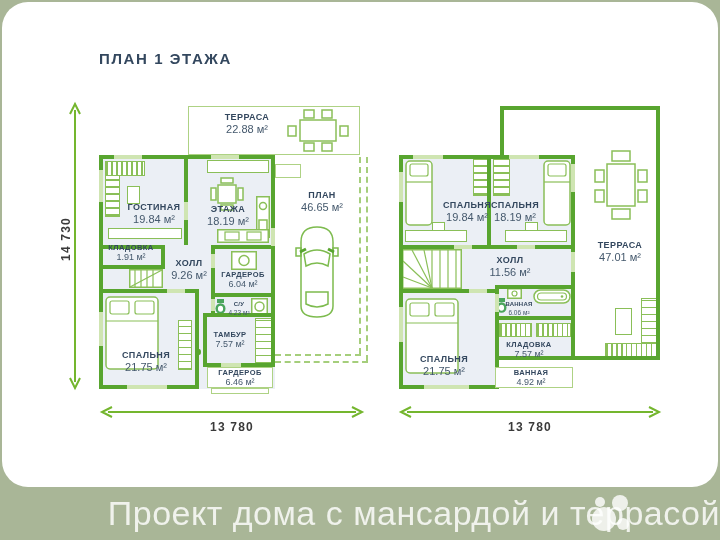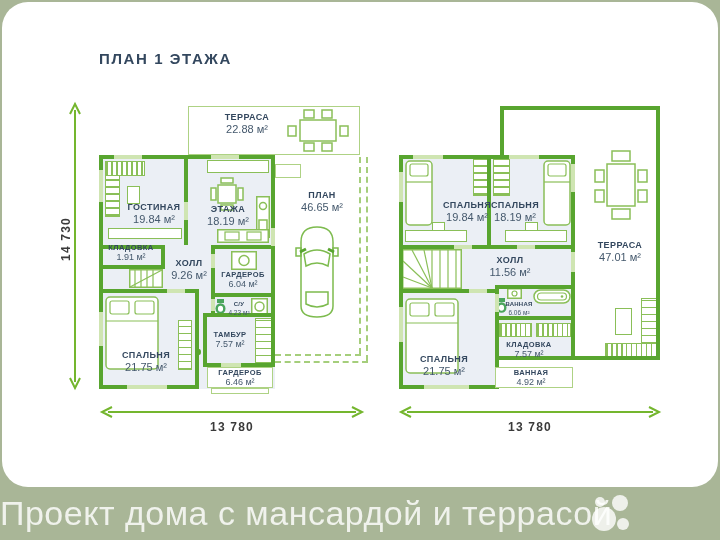--- a/index.html
+++ b/index.html
@@ -21,21 +21,21 @@
   .dash-v{position:absolute;width:0;border-left:2px dashed #a5ce7b}
   .dash-h{position:absolute;height:0;border-top:2px dashed #a5ce7b}
   .rl{position:absolute;text-align:center;color:#33475e;line-height:1.25}
   .rl .nm{font-weight:700;font-size:9px;letter-spacing:.4px;white-space:nowrap}
   .rl .ar{font-size:11px;font-weight:400;color:#44586c;white-space:nowrap}
   .rl-sm .nm{font-size:7.5px}.rl-sm .ar{font-size:9px}
   .rl-xs .nm{font-size:6px;letter-spacing:.2px}.rl-xs .ar{font-size:6.5px}
   .dimlbl{position:absolute;font-size:12px;font-weight:600;letter-spacing:1.2px;color:#3a3a3a;text-align:center}
   .dsvg{position:absolute}
   .dot{position:absolute;background:#58a52f;border-radius:50%}
-  .banner{position:absolute;left:0;top:487px;width:720px;height:53px;display:flex;align-items:center;justify-content:flex-start}
+  .banner{position:absolute;left:0;top:487px;width:720px;height:53px;display:flex;align-items:center;justify-content:flex-end}
   .banner-text{font-size:34px;font-weight:400;letter-spacing:.5px;color:rgba(255,255,255,.82);white-space:nowrap}
   .avito{position:absolute;right:8px;top:8px;height:40px;display:flex;align-items:center}
   .av-c{position:absolute;background:rgba(255,255,255,.8);border-radius:50%}
   .av-txt{font-size:31px;font-weight:700;color:rgba(255,255,255,.85);margin-left:42px}
   svg{position:absolute;overflow:visible}
 </style>
 </head>
 <body>
 
 <div class="card">

